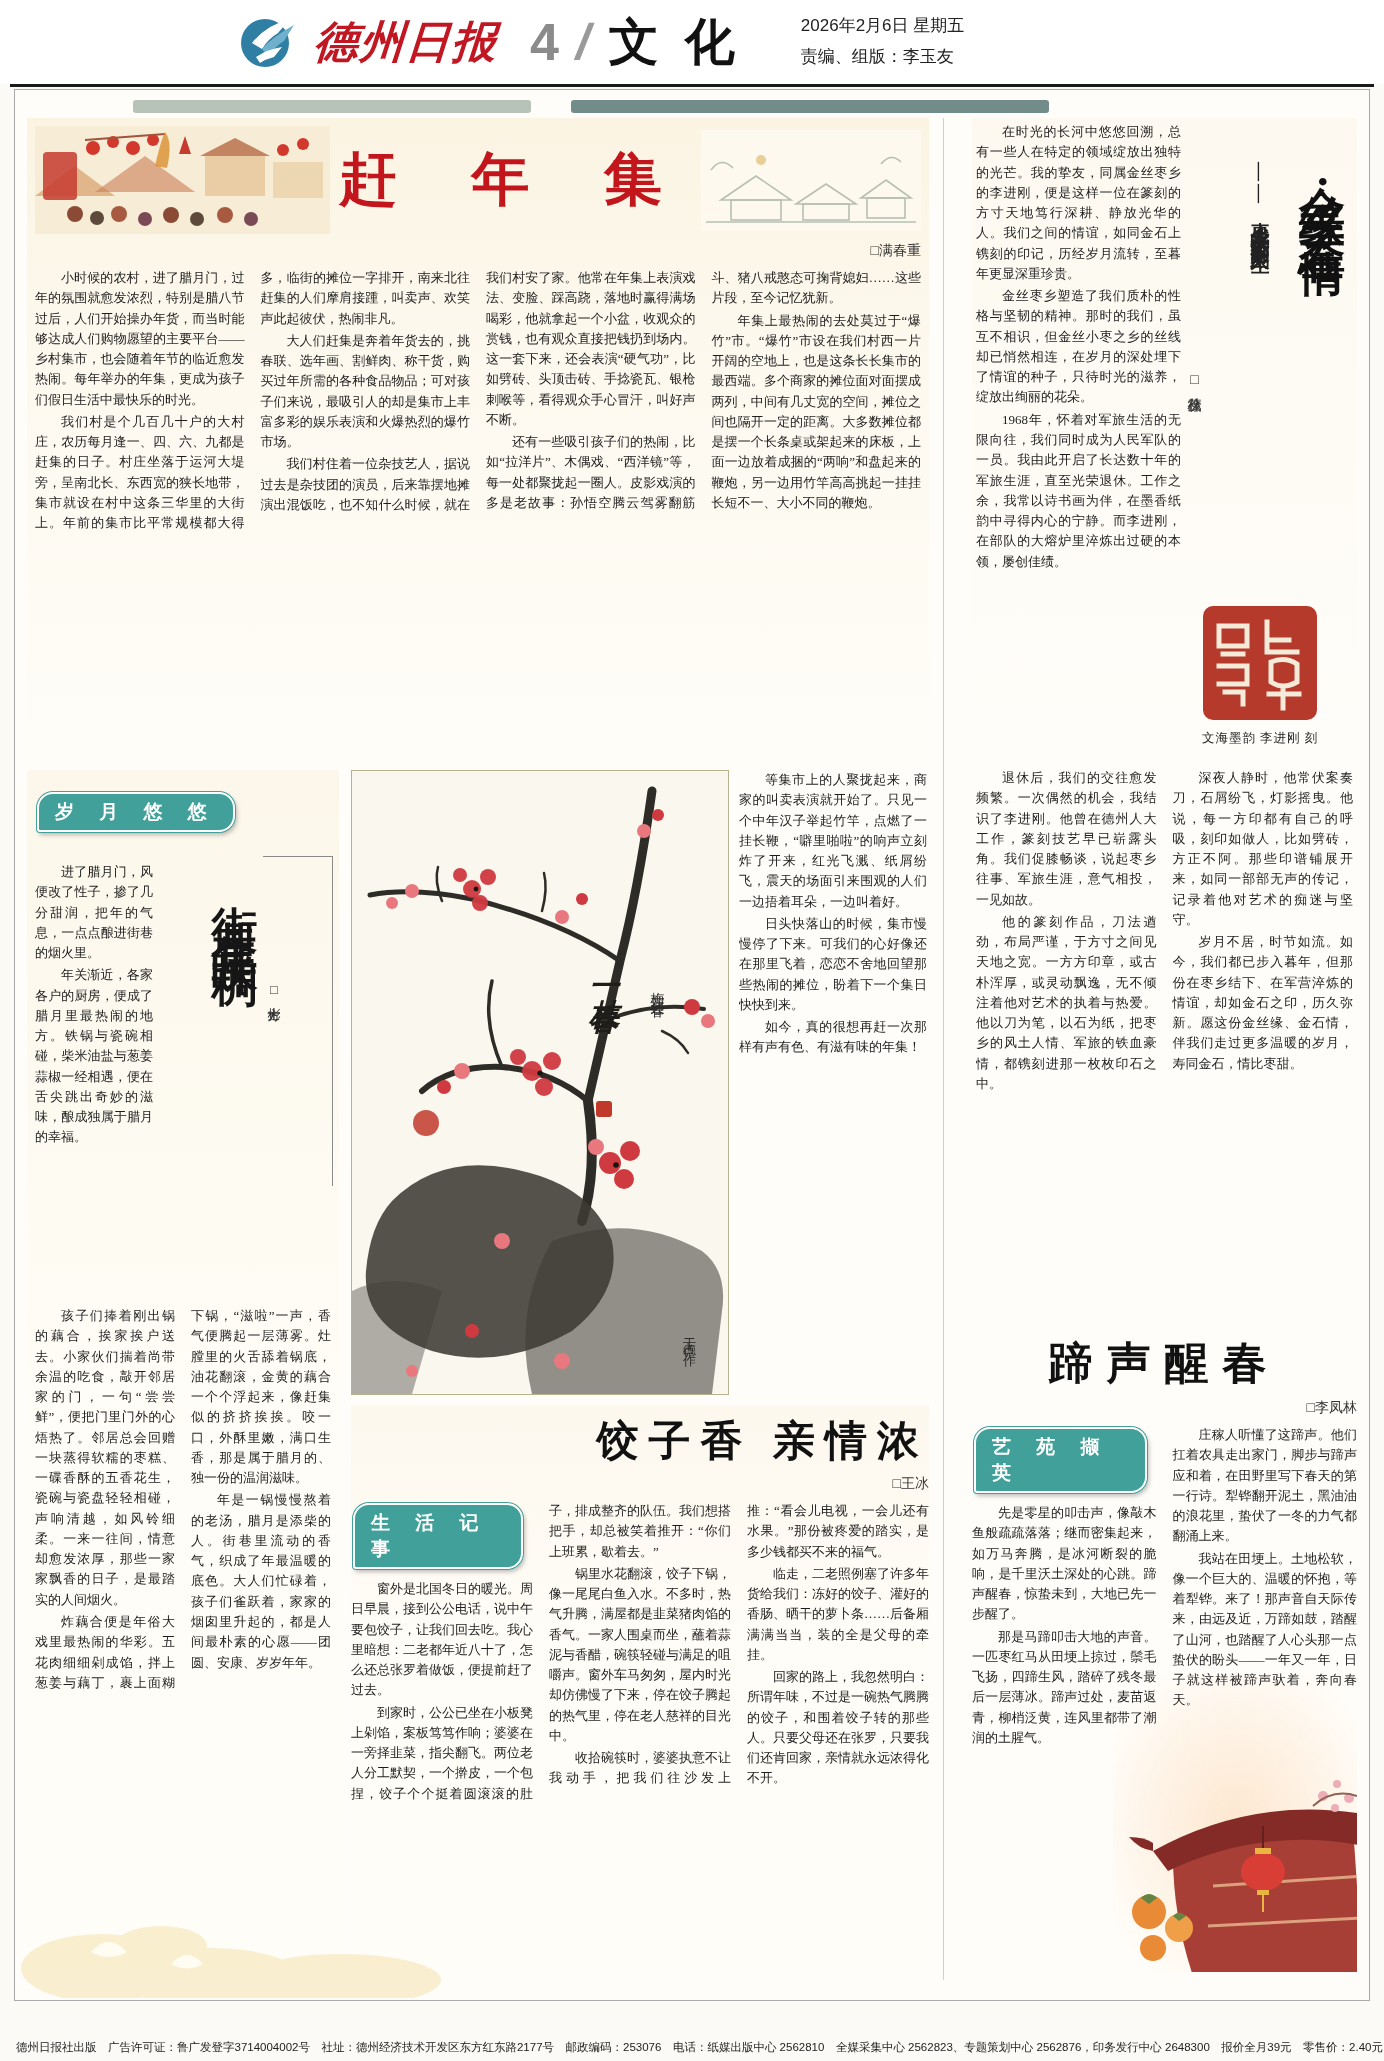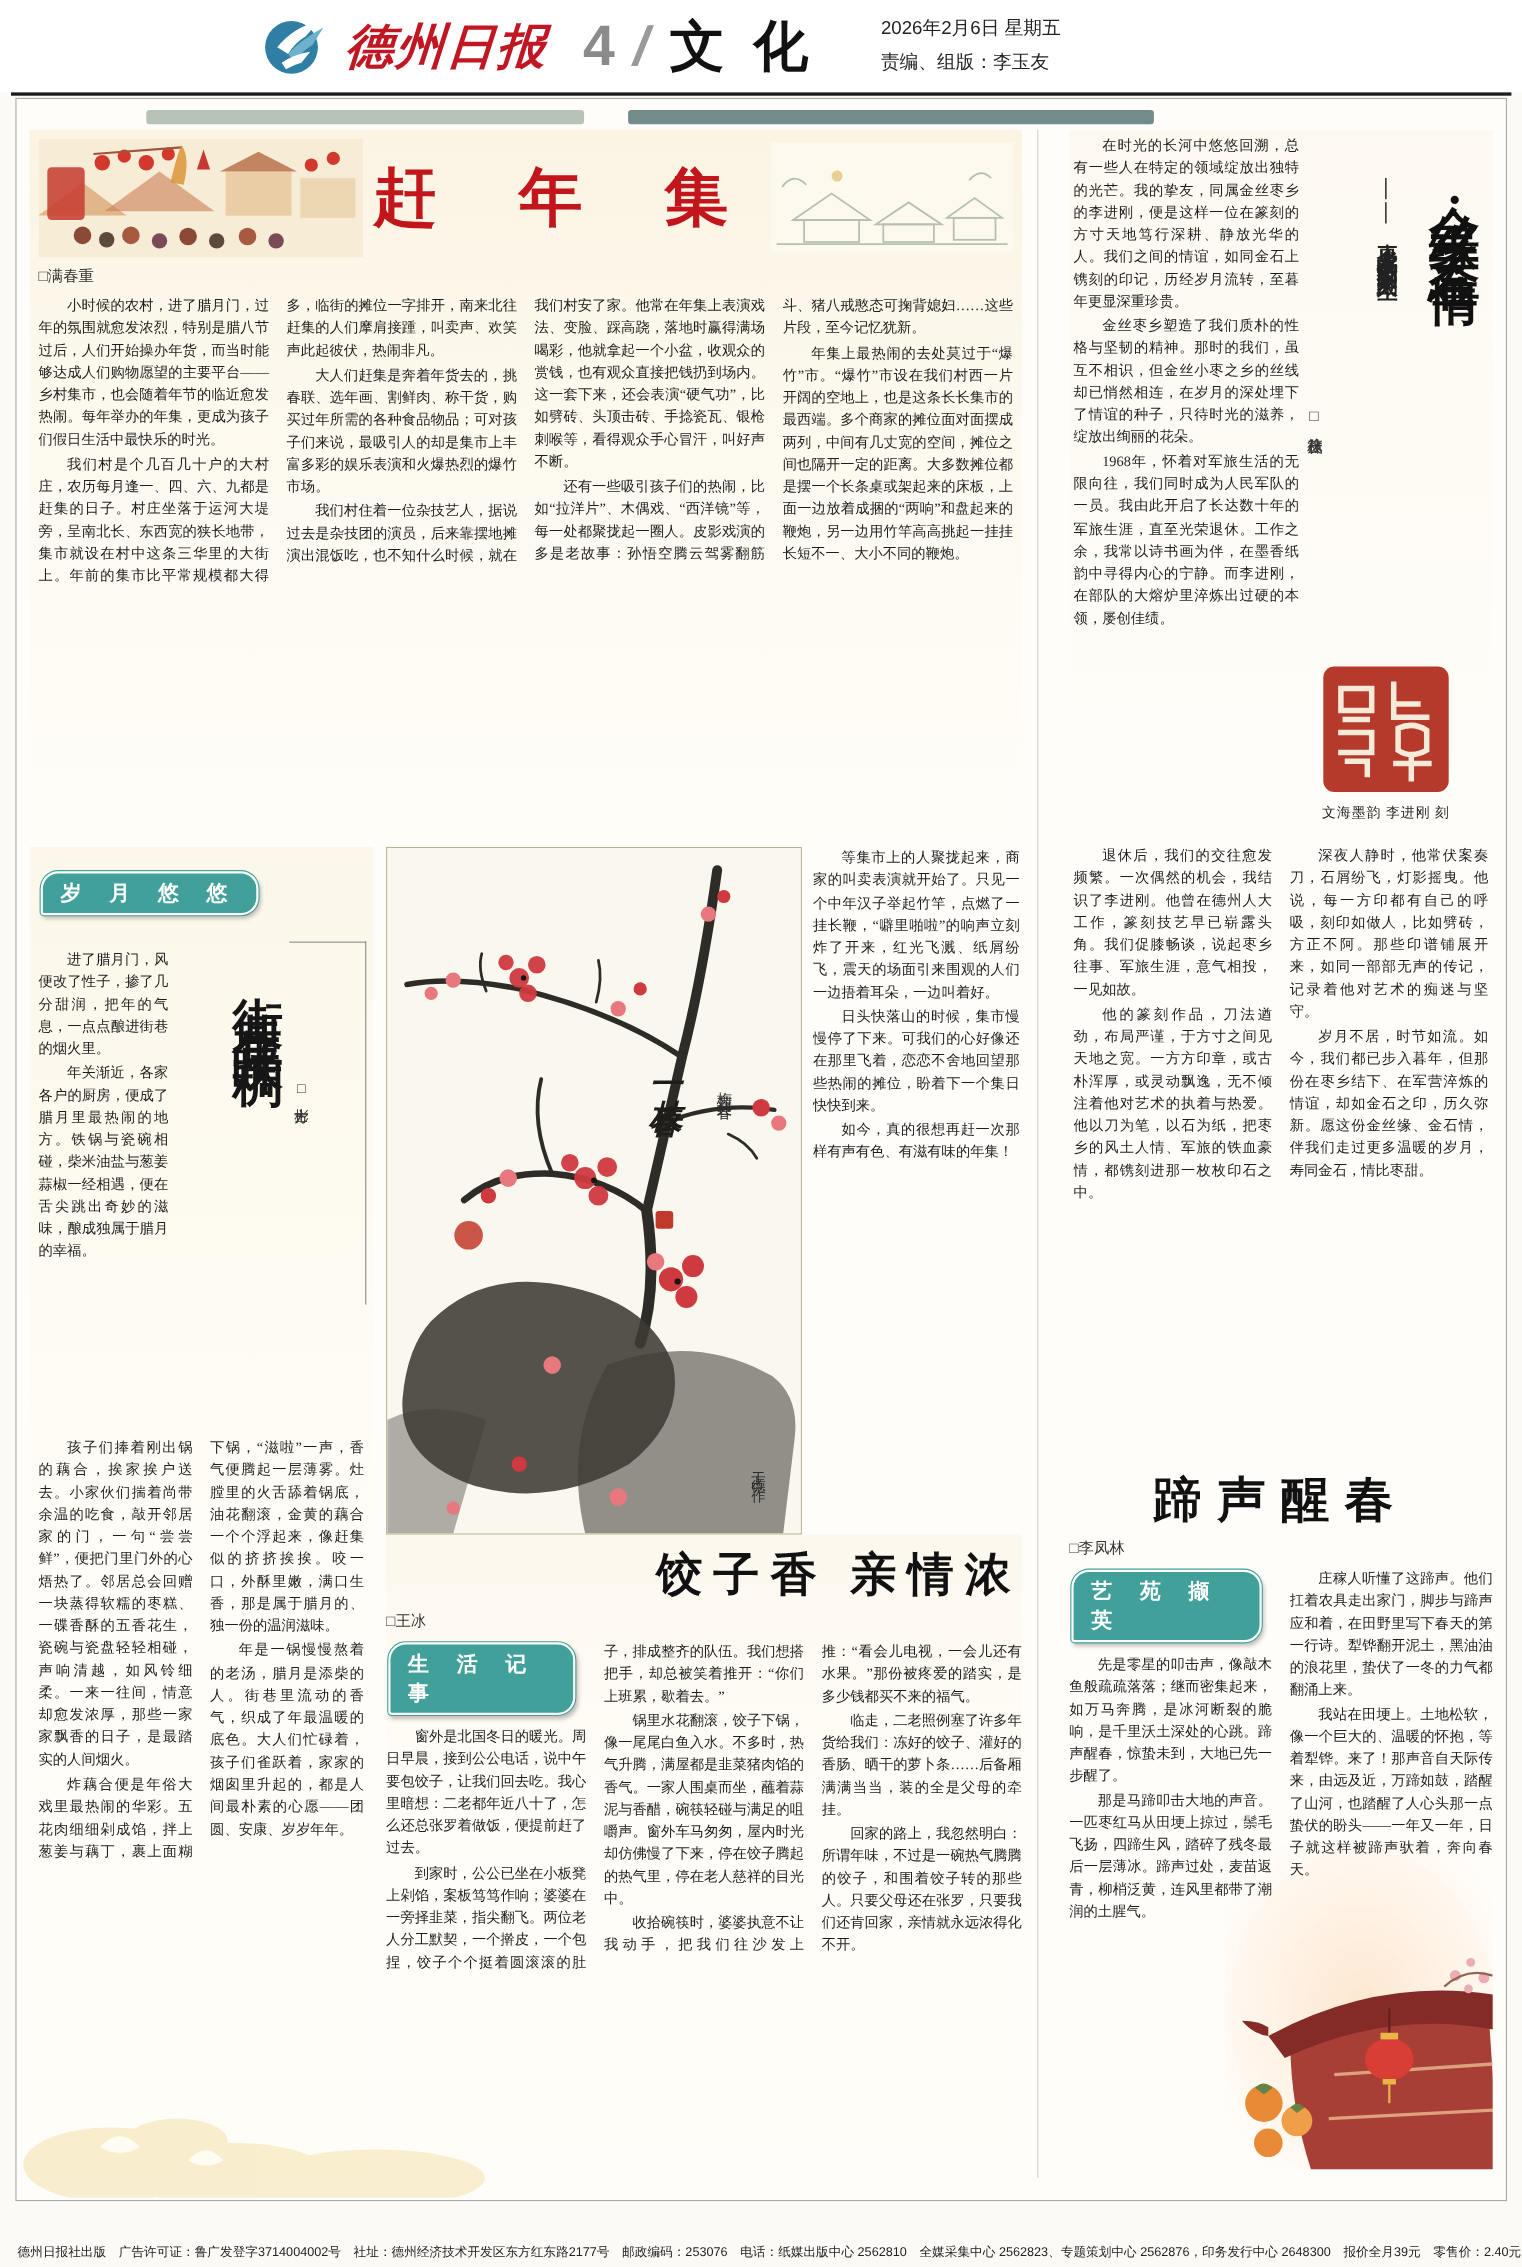--- a/index.html
+++ b/index.html
@@ -21,41 +21,41 @@
   .frame { margin:2px 14px 0 14px; height:1912px; border:1px solid #a9a9a9; background:#fffdf9; position:relative; padding:10px 12px; overflow:hidden; }
   .topbars { position:relative; height:14px; margin-bottom:4px; }
   .topbar-l { position:absolute; left:106px; top:0; width:398px; height:13px; background:#b7c3b6; border-radius:3px;}
   .topbar-r { position:absolute; left:544px; top:0; width:478px; height:13px; background:#728d89; border-radius:3px;}
   .main { display:flex; gap:14px; height:1862px; }
   .colL { width:905px; display:flex; flex-direction:column; }
   .colR { width:418px; border-left:1px solid #cfcfcf; padding-left:28px; display:flex; flex-direction:column; }
   
   .para { font-size:13px; line-height:1.56; text-align:justify; text-indent:2em; color:#1d1d1d; margin-bottom:2px;}
   .cols { column-gap:16px; overflow:hidden; }
-  .byline { font-size:14px; color:#333; text-align:left; margin:6px 0 8px 0;font-family:Liberation Serif, serif; }
+  .byline { font-size:14px; color:#333; text-align:right; margin:6px 0 8px 0;font-family:Liberation Serif, serif; }
   .pill { display:inline-block; background:#41a09a; color:#fff; border:2px solid #fff;
           box-shadow:0 0 0 1px #41a09a, 2px 3px 4px rgba(0,0,0,.25);
           border-radius:16px 16px 16px 3px; padding:5px 16px; font-size:19px; letter-spacing:10px;
           font-family:"Liberation Sans",sans-serif; font-weight:bold; margin:2px 10px 10px 2px; }
   
   .gnj { height:648px; background:linear-gradient(180deg,#fbf4e3 0%,#fdf9ef 40%,#fffdf8 100%); padding:6px 8px; overflow:hidden; }
   .gnj-head { display:flex; align-items:center; height:112px; }
   .gnj-title { flex:1; text-align:center; font-size:58px; font-weight:bold; color:#c3161c; letter-spacing:30px; }
   .gnj-body { column-count:4; height:450px; margin-top:4px; }
   
   .rowB { display:flex; gap:12px; height:1198px; margin-top:4px; }
   .street { width:312px; background:linear-gradient(180deg,#fcf7ea, #fffdf7 55%); padding:20px 8px; overflow:hidden; position:relative;}
   .street-top { display:flex; gap:6px; height:436px; margin-top:20px;}
   .street-mini { width:118px; }
   .vtitle-wrap { flex:1; display:flex; justify-content:center; align-items:flex-start; position:relative; }
   .street-title { writing-mode:vertical-rl; font-size:46px; font-weight:bold; color:#161616; letter-spacing:14px; line-height:1.15; margin-top:8px;}
   .street-byline { writing-mode:vertical-rl; font-size:13px; color:#333; margin-top:120px; margin-left:4px;}
   .street-bracket { position:absolute; right:-2px; top:-6px; width:70px; height:330px; border-top:1px solid #8a8a8a; border-right:1px solid #8a8a8a; }
   .street-body2 { column-count:2; height:690px; margin-top:8px; }
-  .centerstack { width:578px; display:flex; flex-direction:column; }
+  .centerstack { width:578px; display:flex; flex-direction:column; gap:10px;}
   .paintrow { display:flex; gap:10px; height:625px; }
   .painting { width:378px; height:625px; border:1px solid #b9b28f; background:#faf7ef; position:relative; overflow:hidden;}
   .insc-title { position:absolute; right:62px; top:210px; writing-mode:vertical-rl; font-size:14px; color:#2b2b2b; letter-spacing:4px;}
   .insc-callig { position:absolute; right:104px; top:198px; writing-mode:vertical-rl; font-size:30px; font-style:italic; font-weight:bold; color:#1f1d1a; letter-spacing:6px;}
   .insc-sig { position:absolute; right:30px; bottom:48px; writing-mode:vertical-rl; font-size:13px; color:#2b2b2b; letter-spacing:3px;}
   .insc-seal { position:absolute; right:116px; top:330px; width:16px; height:16px; background:#c0392b; border-radius:3px;}
   .sidecol { width:188px; overflow:hidden; }
   
   .jiaozi { height:560px; padding-top:8px; overflow:hidden; background:linear-gradient(180deg,#fdf8ee,#fffdf8 45%);}
   .jz-title { text-align:right; font-size:42px; font-weight:bold; color:#111; letter-spacing:10px; }

